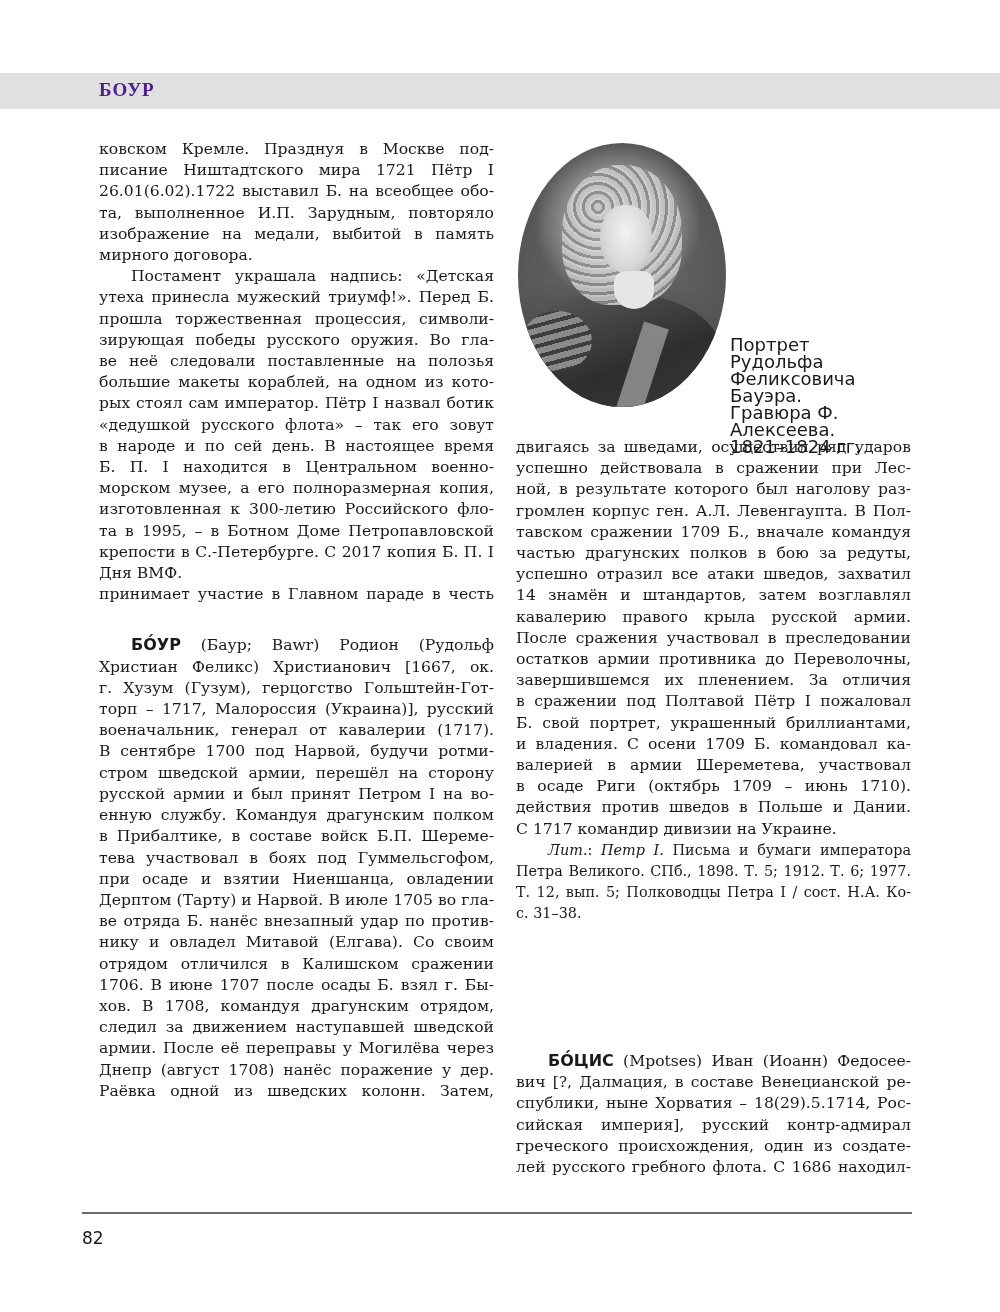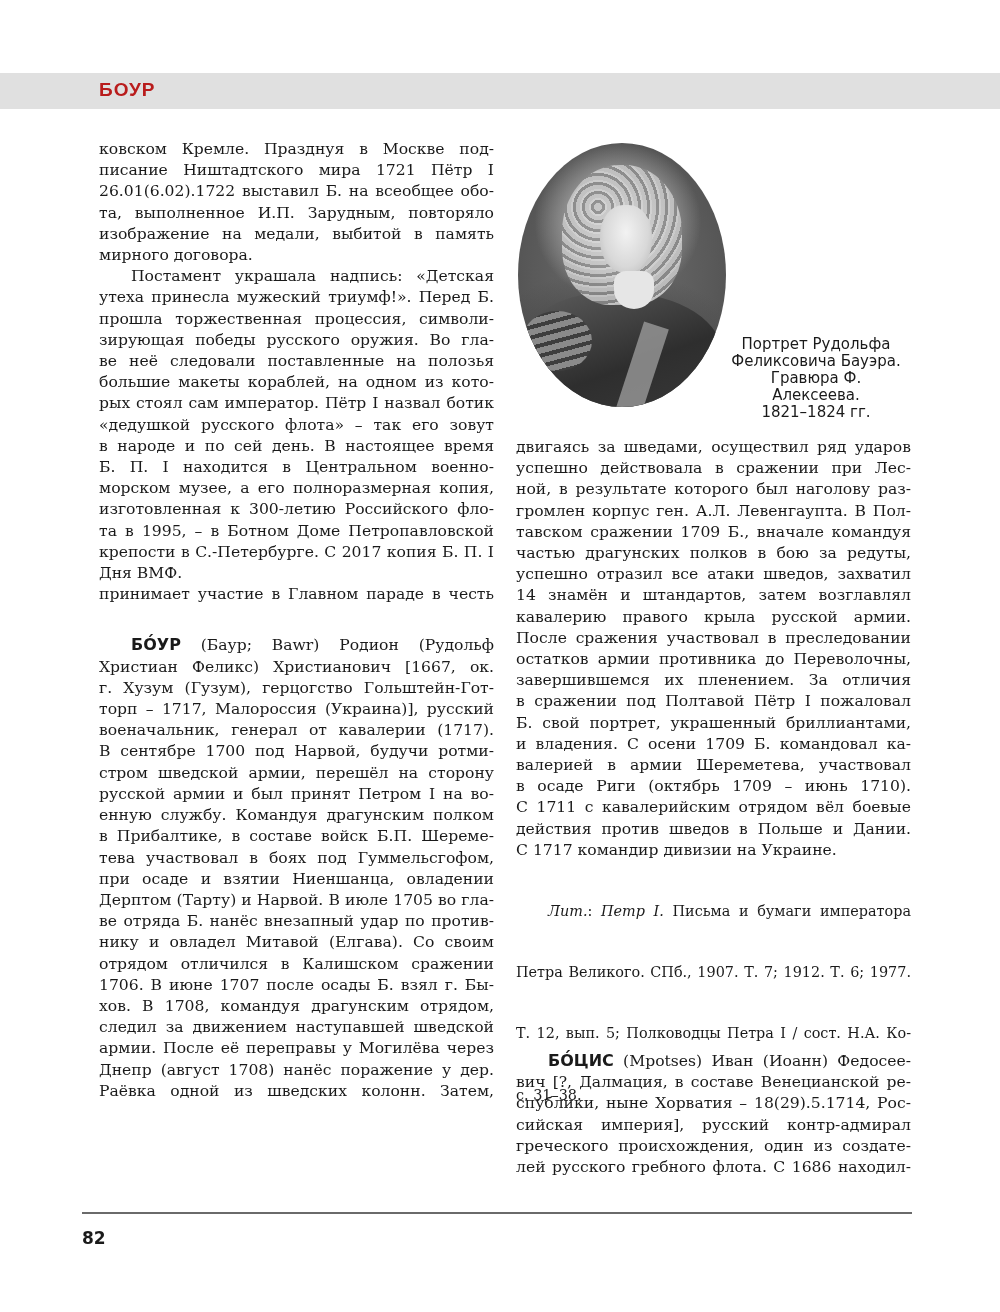--- a/index.html
+++ b/index.html
@@ -3,42 +3,42 @@
 <meta charset="utf-8">
 <style>
   html, body { margin: 0; padding: 0; background: #ffffff; }
   body { width: 1000px; height: 1312px; position: relative; overflow: hidden; }
   .header-bar {
     position: absolute; left: 0; top: 73px; width: 1000px; height: 36px;
     background: #e0e0e0;
   }
   .header-title {
     position: absolute; left: 99px; top: 6px;
-    font-family: Liberation Sans, sans-serif; font-weight: bold;
-    font-size: 19px; letter-spacing: 1px; color: #b91c1c;
+    font-family: Liberation Serif, serif; font-weight: bold;
+    font-size: 19px; letter-spacing: 1px; color: #4c1d95;
   }
   .col {
     position: absolute;
     font-family: "DejaVu Serif", serif;
     font-size: 15.6px; line-height: 21.2px; color: #1a1a1a;
     text-align: justify; hyphens: manual;
   }
   .col p { margin: 0; }
   .col .line { display: block; text-align: justify; text-align-last: justify; white-space: nowrap; }
   .col .line.last { text-align-last: left; }
   #col-left { left: 99px; top: 139px; width: 395px; }
   #col-right { left: 516px; top: 437px; width: 395px; }
   #col-right-bot { left: 516px; top: 1050px; width: 395px; }
   .indent { padding-left: 32px; }
   .gap { height: 21px; }
   .head {
     font-family: "DejaVu Sans", sans-serif; font-weight: bold; font-size: 16px;
   }
   .lit-i { font-style: italic; }
-  .lit { font-size: 14.4px; margin-top: 40px; }
+  .lit { font-size: 14.4px; }
   .portrait {
     position: absolute; left: 518px; top: 143px; width: 208px; height: 264px;
     border-radius: 50%;
     background:
       radial-gradient(ellipse 26% 20% at 50% 36%, #e8e8e8 0%, #cfcfcf 45%, rgba(200,200,200,0) 100%),
       radial-gradient(ellipse 40% 30% at 48% 30%, #bdbdbd 0%, #9a9a9a 55%, rgba(150,150,150,0) 100%),
       radial-gradient(ellipse 70% 40% at 45% 88%, #3a3a3a 0%, #4a4a4a 50%, rgba(70,70,70,0) 100%),
       radial-gradient(ellipse 60% 60% at 50% 50%, #6d6d6d 0%, #5a5a5a 70%, #505050 100%);
     overflow: hidden;
   }
@@ -66,29 +66,29 @@
     position: absolute; left: 4px; top: 168px; width: 70px; height: 60px;
     border-radius: 50%;
     background: repeating-linear-gradient(165deg, #8a8a8a 0 6px, #3e3e3e 6px 10px);
   }
   .portrait .sash {
     position: absolute; left: 110px; top: 180px; width: 26px; height: 100px;
     background: #9a9a9a; transform: rotate(18deg); opacity: .8;
   }
   .caption {
     position: absolute; left: 730px; top: 336px; width: 172px;
-    font-family: "DejaVu Sans", sans-serif; font-size: 15px; line-height: 17px;
-    color: #1a1a1a; text-align: center;
+    font-family: "DejaVu Sans", sans-serif; font-size: 18px; line-height: 17px;
+    color: #1a1a1a; 
   }
   .footer-rule {
     position: absolute; left: 82px; top: 1212px; width: 830px; height: 2px; background: #6a6a6a;
   }
   .page-num {
     position: absolute; left: 82px; top: 1228px;
-    font-family: "DejaVu Sans", sans-serif; font-weight: bold; font-size: 17px; color: #1a1a1a;
+    font-family: "DejaVu Sans", sans-serif; font-weight: normal; font-size: 17px; color: #1a1a1a;
   }
 </style>
 </head>
 <body>
 
 <div class="header-bar">
   <span class="header-title">БОУР</span>
 </div>
 
 <div class="col" id="col-left">
@@ -173,27 +173,26 @@
       <span class="line">14 знамён и штандартов, затем возглавлял</span>
       <span class="line">кавалерию правого крыла русской армии.</span>
       <span class="line">После сражения участвовал в преследовании</span>
       <span class="line">остатков армии противника до Переволочны,</span>
       <span class="line">завершившемся их пленением. За отличия</span>
       <span class="line">в сражении под Полтавой Пётр I пожаловал</span>
       <span class="line">Б. свой портрет, украшенный бриллиантами,</span>
       <span class="line">и владения. С осени 1709 Б. командовал ка-</span>
       <span class="line">валерией в армии Шереметева, участвовал</span>
       <span class="line">в осаде Риги (октябрь 1709 – июнь 1710).</span>
-      <span class="line">С 1711 с кавалерийским отрядом вёл боевые</span>
       <span class="line">действия против шведов в Польше и Дании.</span>
       <span class="line last">С 1717 командир дивизии на Украине.</span>
     </p>
   <p id="p-lit">
     <span class="line indent lit"><span class="lit-i">Лит.</span><span>: </span><span class="lit-i">Петр I.</span><span> Письма и бумаги императора</span></span>
-  <span class="line lit">Петра Великого. СПб., 1907. Т. 7; 1912. Т. 6; 1977.</span>
+  <span class="line lit">Петра Великого. СПб., 1898. Т. 5; 1912. Т. 6; 1977.</span>
       <span class="line lit">Т. 12, вып. 5; Полководцы Петра I / сост. Н.А. Ко-</span>
       <span class="line lit last">с. 31–38.</span>
     </p>
 </div>
 
 <div class="col" id="col-right-bot">
   <p id="p-botsis">
     <span class="line indent"><span class="head">БО́ЦИС</span><span> (Mpotses) Иван (Иоанн) Федосее-</span></span>
   <span class="line">вич [?, Далмация, в составе Венецианской ре-</span>
       <span class="line">спублики, ныне Хорватия – 18(29).5.1714, Рос-</span>

